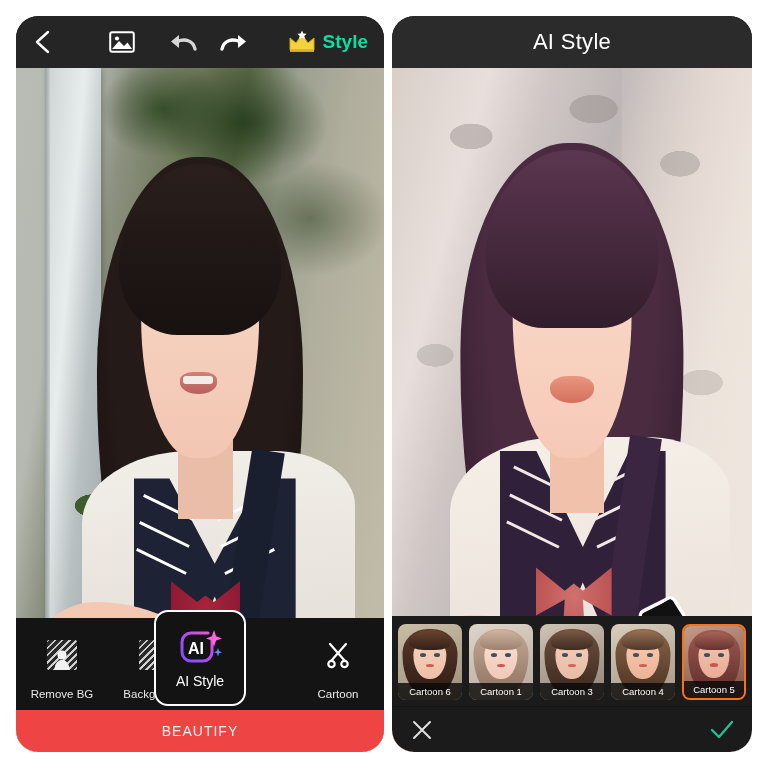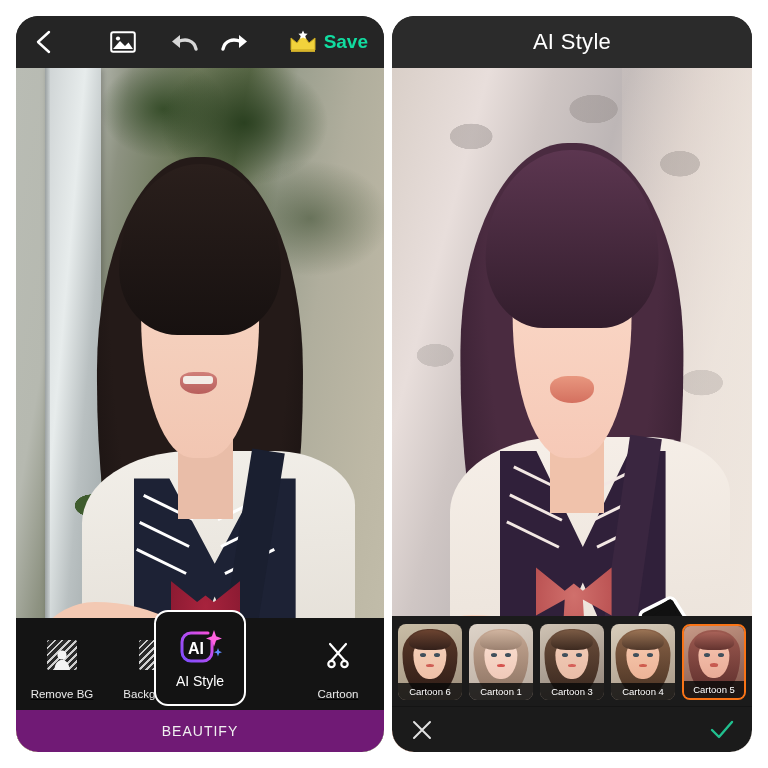--- a/index.html
+++ b/index.html
@@ -362,21 +362,20 @@
     align-items: flex-end;
     padding-bottom: 10px;
     box-sizing: border-box;
   }
   .tool {
     flex: 1 1 0;
     display: flex;
     flex-direction: column;
     align-items: center;
     gap: 17px;
-    text-decoration: underline;
   }
   .tool-ico {
     width: 32px; height: 32px;
     display: flex; align-items: center; justify-content: center;
   }
   .tool-lbl {
     color: #e9e9e9;
     font-size: 11.5px;
     white-space: nowrap;
   }
@@ -412,21 +411,21 @@
     z-index: 50;
   }
   .ai-badge { width: 46px; height: 40px; }
   .ai-style-lbl {
     color: #ffffff;
     font-size: 14px;
   }
 
   .tabs-row {
     height: 42px;
-    background: #701a75;
+    background: #ef4444;
     display: flex;
     align-items: center;
     border-bottom-left-radius: 22px;
     border-bottom-right-radius: 22px;
   }
   .tab {
     flex: 1 1 0;
     text-align: center;
     color: #f0f0f0;
     font-size: 14px;
@@ -575,21 +574,21 @@
           <path d="M20 10.5 C12 7.5, 4 9, 2 18" fill="none" stroke="#ffffff" stroke-width="3.4" stroke-linecap="round"></path>
         </svg>
       </div>
       <div class="tb-btn tb-crown">
         <svg width="30" height="24" viewBox="0 0 30 24">
           <path d="M3 20 L3 8 L9 13 L15 4.5 L21 13 L27 8 L27 20 Z" fill="#f2d33c" stroke="#c9a91f" stroke-width="1"></path>
           <rect x="3" y="19.5" width="24" height="2.4" fill="#d8b52b"></rect>
           <path d="M15 0.5 L16.4 3.4 L19.6 3.8 L17.3 6 L17.9 9.1 L15 7.6 L12.1 9.1 L12.7 6 L10.4 3.8 L13.6 3.4 Z" fill="#ffffff"></path>
         </svg>
       </div>
-      <div class="tb-btn tb-save">Save</div>
+      <div class="tb-btn tb-save">Style</div>
     </div>
 
     <div class="bottom-left">
       <div class="tools-row">
 
         <div class="tool">
           <div class="tool-ico">
             <div class="hatch">
               <svg class="person" viewBox="0 0 17 21">
                 <circle cx="8.5" cy="6" r="4.6" fill="#f2f2f2"></circle>

